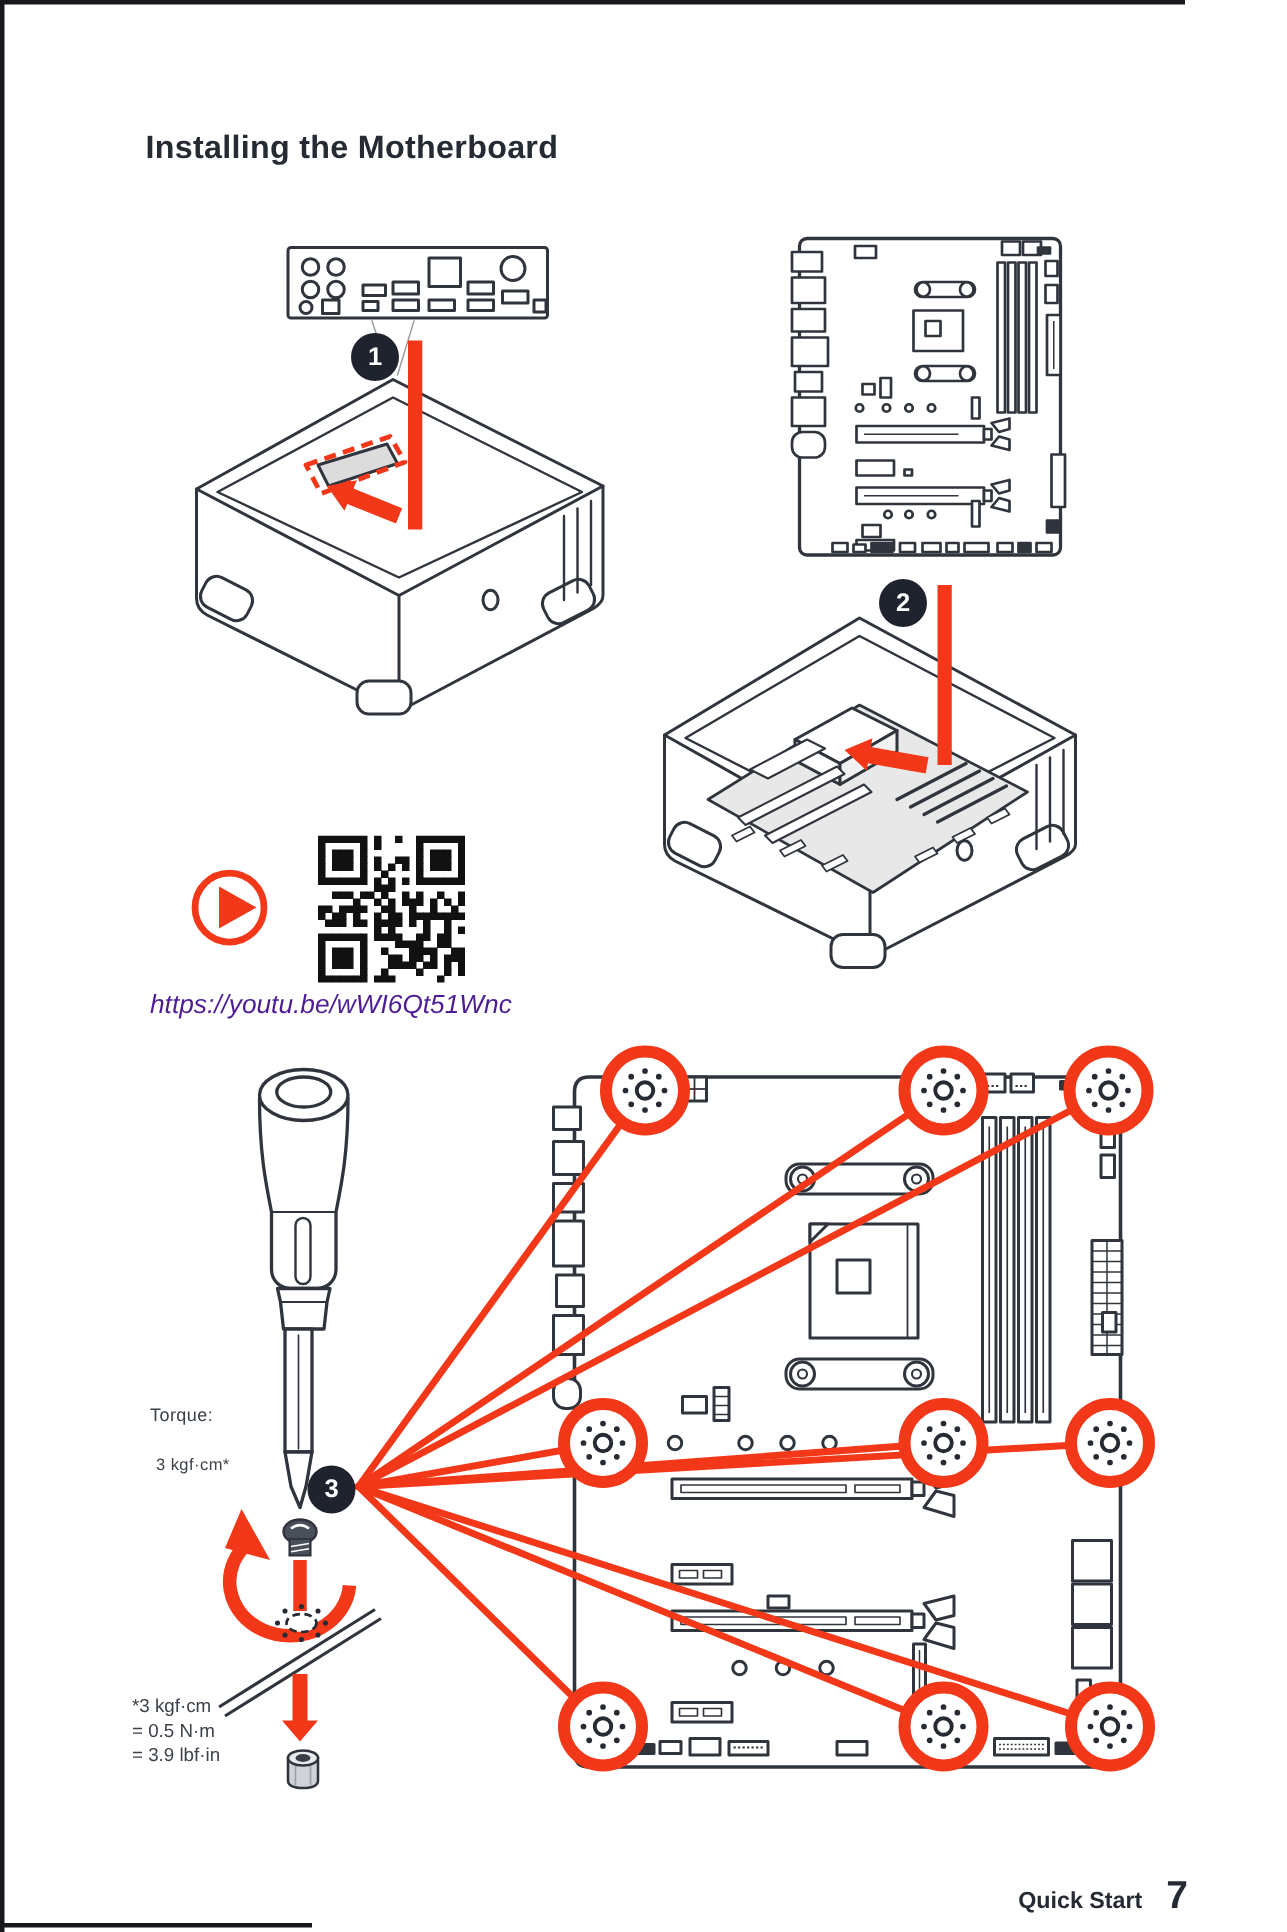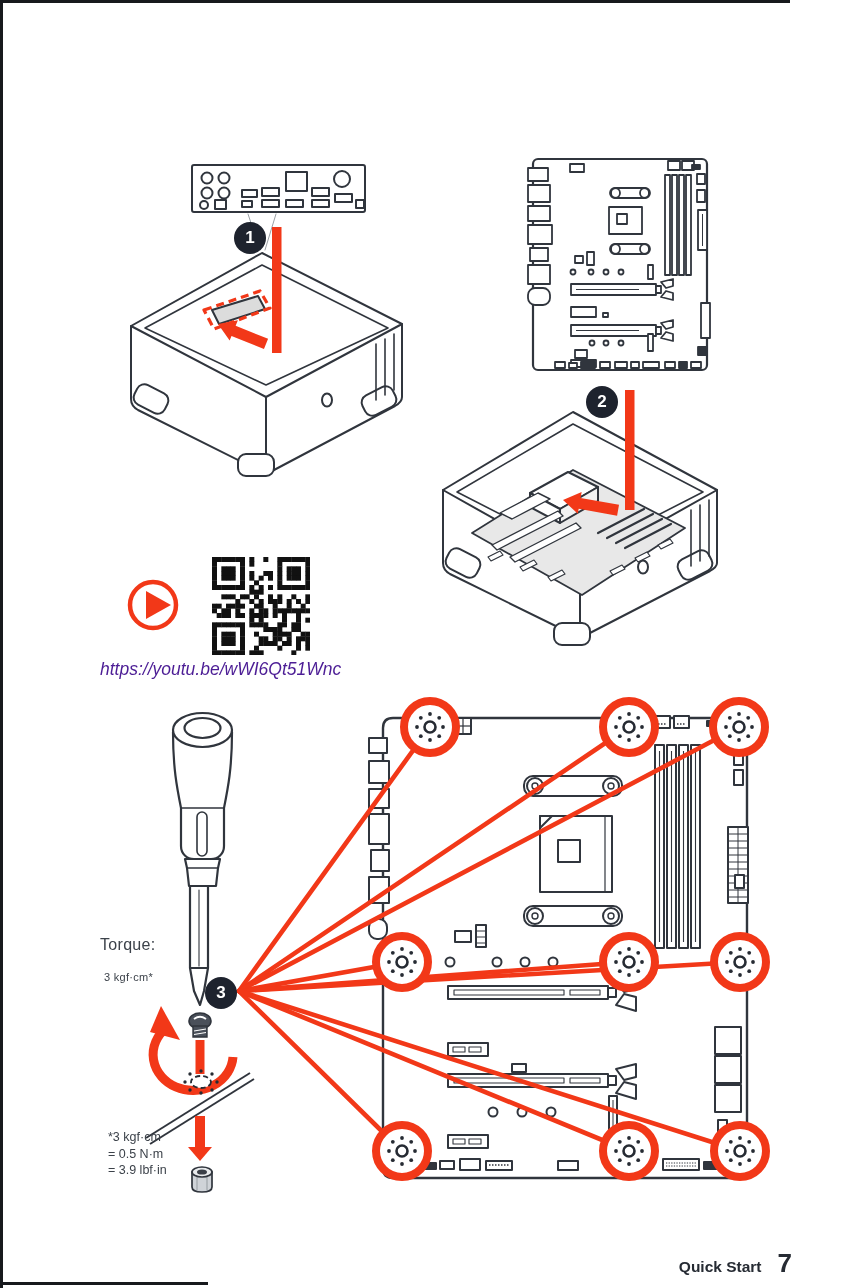--- a/index.html
+++ b/index.html
@@ -6,36 +6,37 @@
   .page{position:relative;width:858px;height:1288px;background:#fff;overflow:hidden;
         font-family:"Liberation Sans",sans-serif;color:#262b33;}
   .abs{position:absolute;}
   .edge{position:absolute;background:#17191d;}
   .title{position:absolute;left:97px;top:86px;font-size:21.5px;font-weight:bold;
          color:#262b33;letter-spacing:0.2px;}
   .badge{position:absolute;width:32px;height:32px;border-radius:50%;background:#1e232e;
          color:#fff;display:flex;align-items:center;justify-content:center;
          font-weight:bold;font-size:17px;z-index:6;}
   .url{position:absolute;left:100px;top:659px;font-style:italic;font-size:17.5px;color:#4c1d95;}
-  .torque-label{position:absolute;left:100px;top:936px;font-size:16px;color:#3c424a;letter-spacing:0.3px;}
+  .torque-label{position:absolute;left:100px;top:936px;font-size:12px;color:#3c424a;letter-spacing:0.3px;}
   .torque-value{position:absolute;left:104px;top:971px;font-size:11px;color:#3c424a;letter-spacing:0.3px;}
-  .note{position:absolute;left:108px;top:1129px;font-size:12.5px;line-height:16.5px;color:#3c424a;}
+  .note{position:absolute;left:88px;top:1129px;font-size:12.5px;line-height:16.5px;color:#3c424a;}
   .footer{position:absolute;top:1248px;right:66px;display:flex;align-items:baseline;gap:16px;}
   .footer .sec{font-size:15.5px;font-weight:bold;color:#262b33;}
   .footer .num{font-size:26px;font-weight:bold;color:#262b33;}
 </style>
 </head>
 <body>
 
 <div class="page">
 
   <div class="edge" style="left:0;top:0;width:3px;height:1288px;"></div>
   <div class="edge" style="left:0;top:0;width:790px;height:2.5px;"></div>
   <div class="edge" style="left:0;top:1282px;width:208px;height:3px;"></div>
 
+  <div class="title">Installing the Motherboard</div>
 
   <svg class="abs" style="left:90px;top:148px;" width="330" height="400" viewBox="0 0 330 400">
     <g stroke="#30353d" stroke-width="2" fill="#fff" stroke-linejoin="round" stroke-linecap="round">
       <g>
         <rect x="102" y="17" width="173" height="47" rx="2"></rect>
         <circle cx="117" cy="30" r="5.5" fill="none"></circle>
           <circle cx="134" cy="30" r="5.5" fill="none"></circle>
         <circle cx="117" cy="45" r="5.5" fill="none"></circle>
           <circle cx="134" cy="45" r="5.5" fill="none"></circle>
         <circle cx="114" cy="57" r="4" fill="none"></circle>

